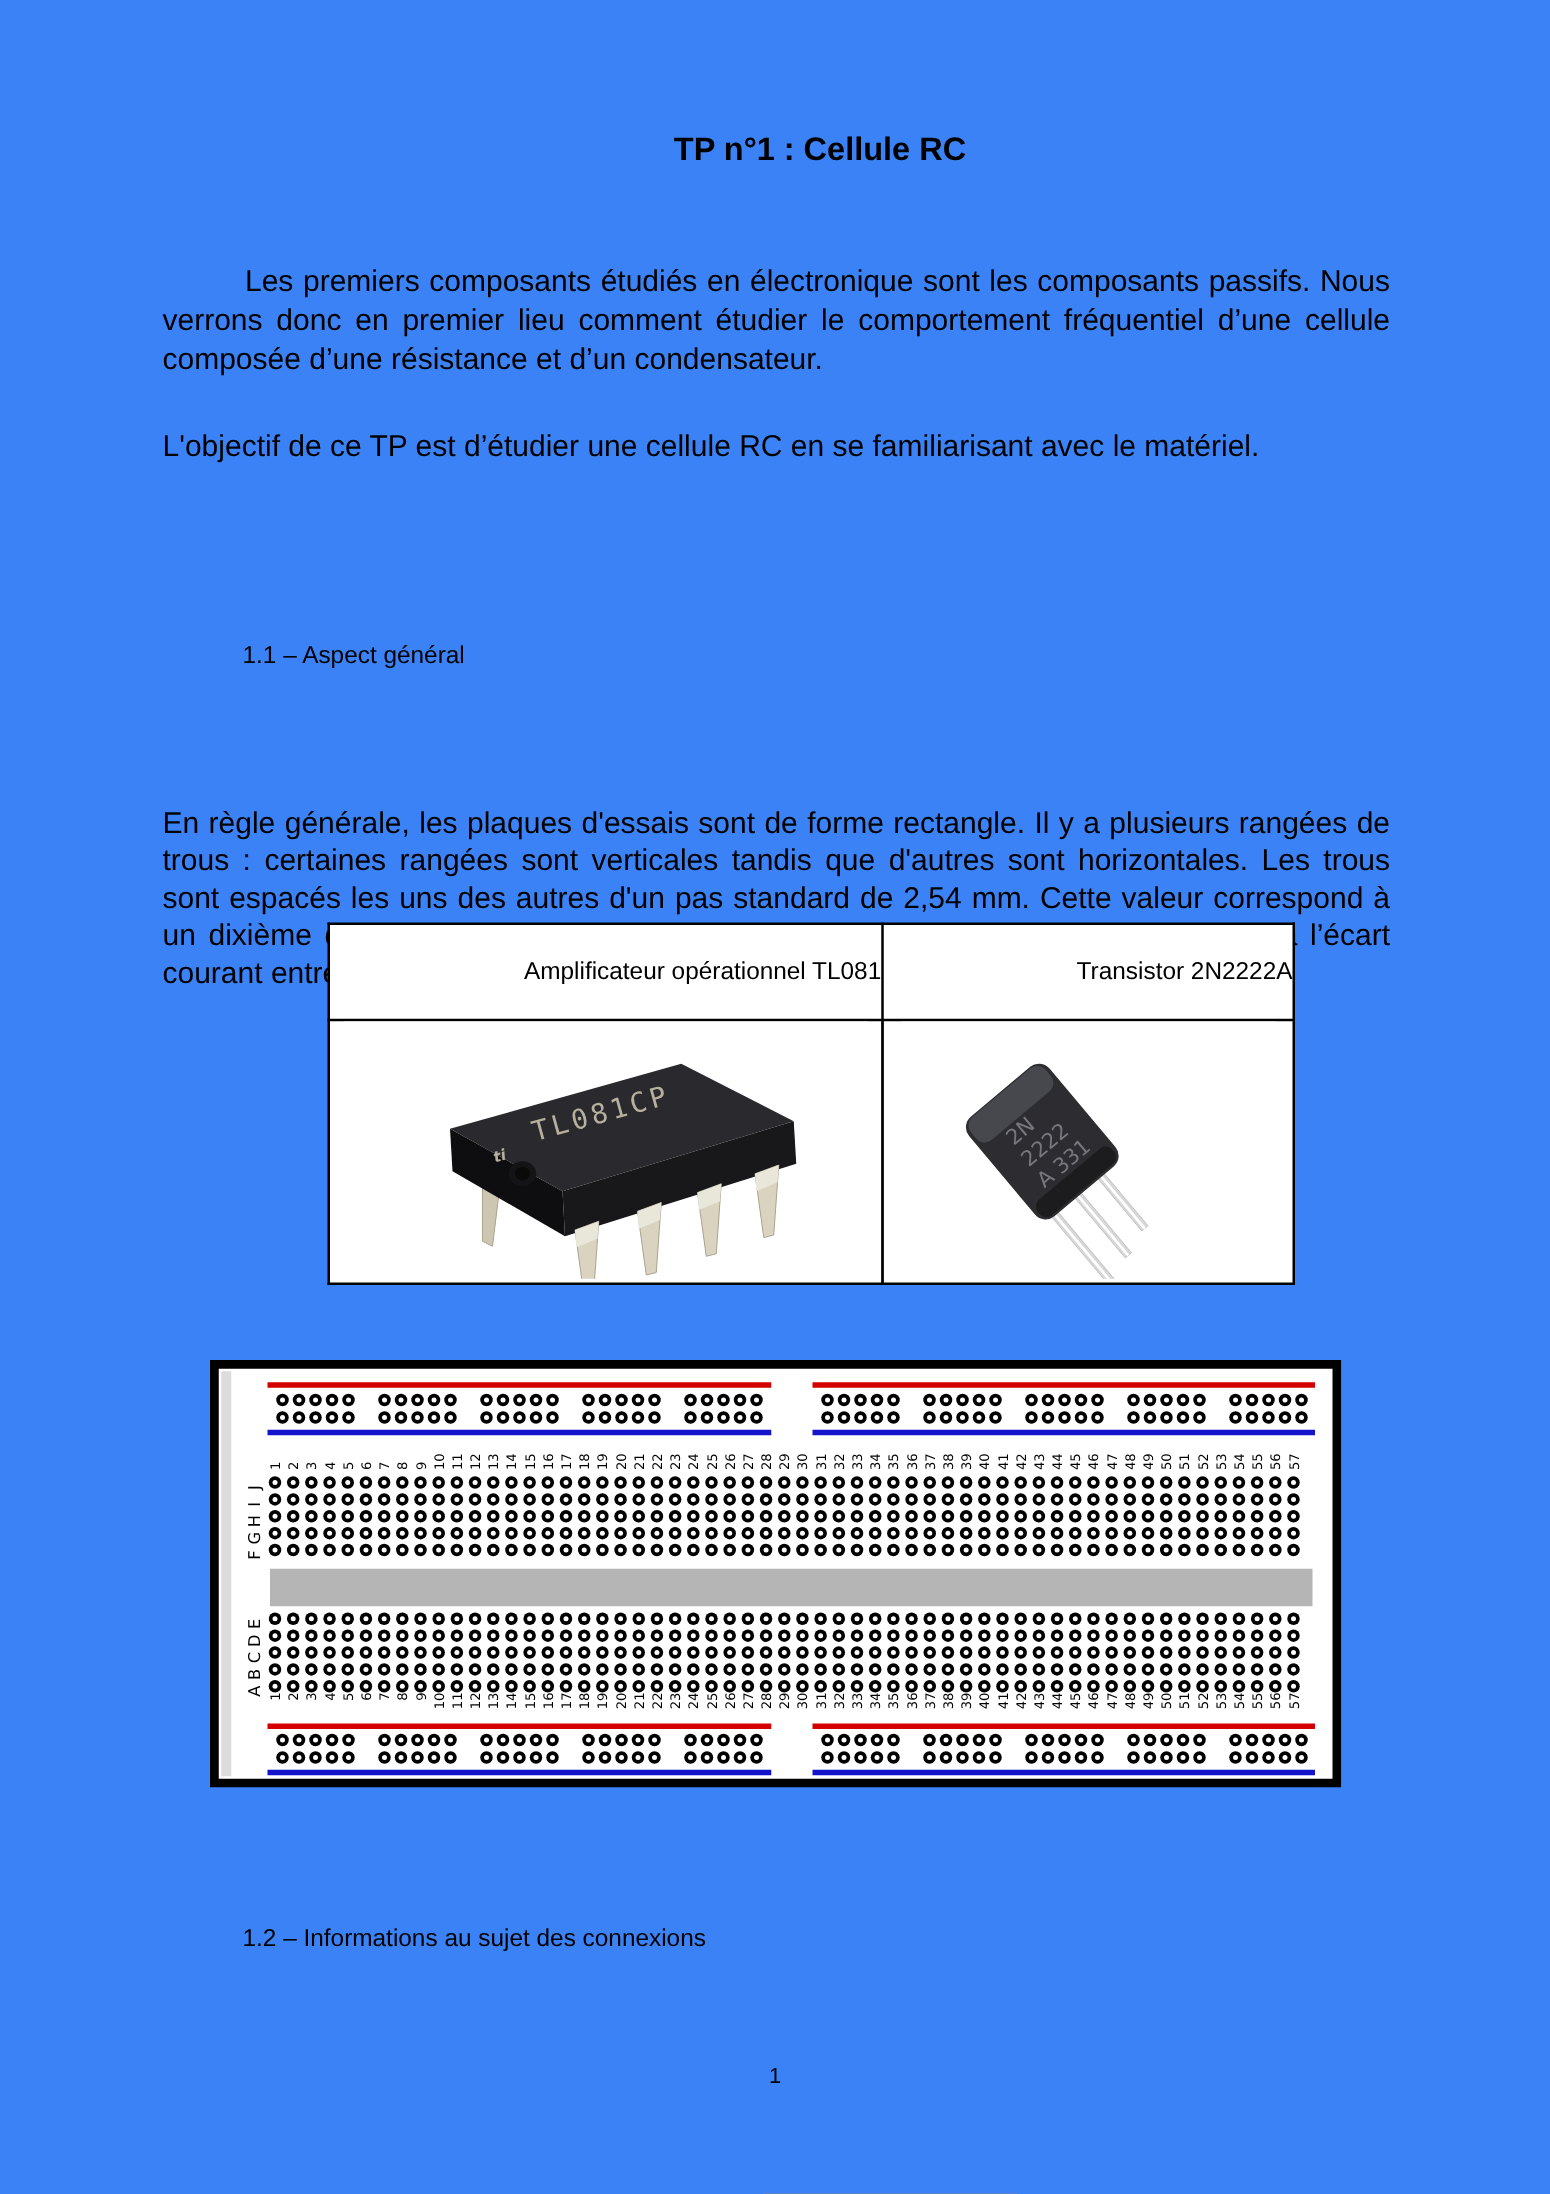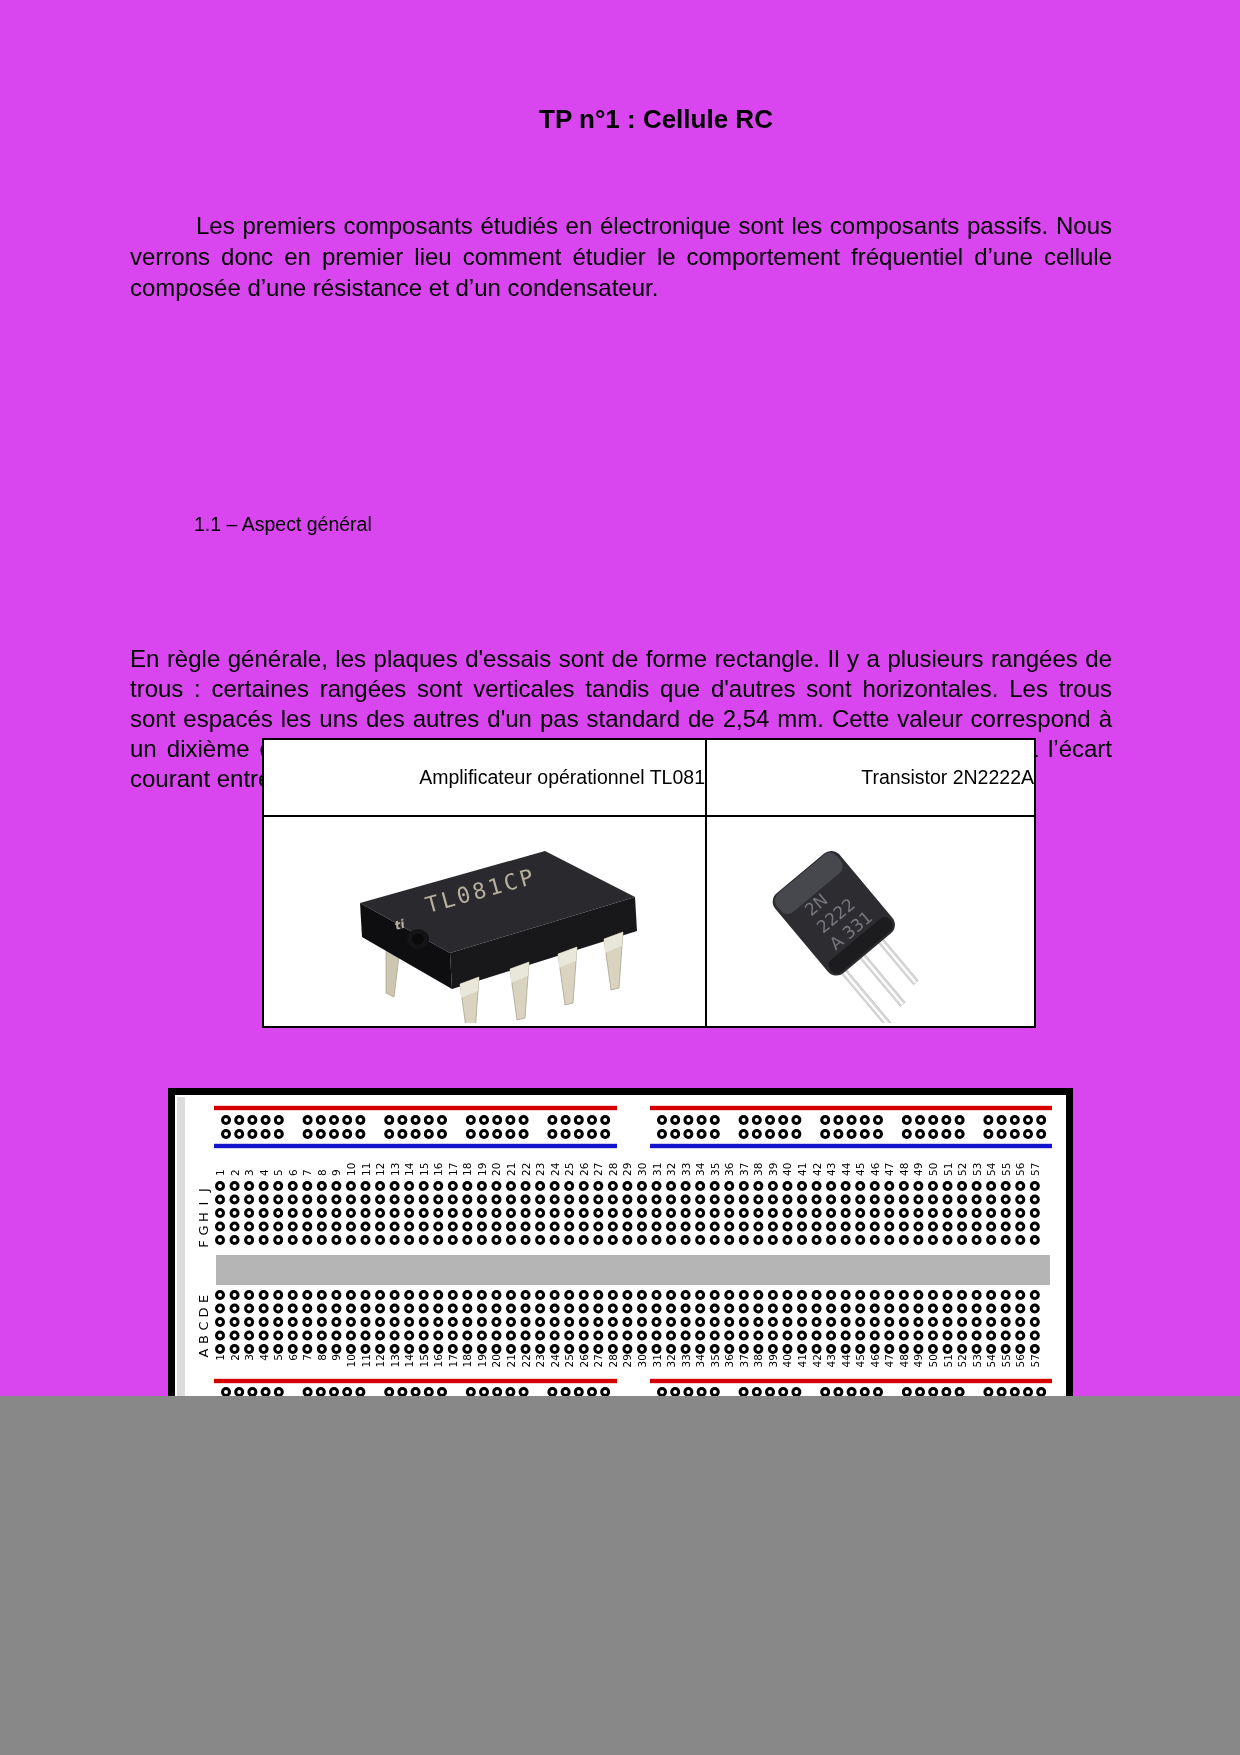--- a/index.html
+++ b/index.html
@@ -1,17 +1,17 @@
 <!DOCTYPE html>
 <html><head>
 <meta charset="utf-8">
 <style>
   html,body{margin:0;padding:0;background:#888;}
   .page{
-    position:relative;width:1240px;height:1396px;margin:0 auto;background:#d946ef;
+    position:relative;width:1240px;height:1755px;margin:0 auto;background:#3b82f6;
     font-family:"Liberation Sans",sans-serif;color:#000;overflow:hidden;
   }
   .abs{position:absolute;}
   .doc-title{top:104px;left:36px;width:1240px;text-align:center;font-size:26px;font-weight:bold;}
   .body-text{font-size:24px;line-height:31px;}
   .p1{top:186px;left:130px;width:982px;text-align:justify;text-indent:66px;}
   .p2{top:318px;left:130px;width:982px;}
   .h2{top:392px;left:130px;width:982px;font-size:23.5px;font-weight:bold;}
   .h3-11{top:474px;left:130px;width:982px;font-size:19.5px;text-indent:64px;margin-top:39px;}
   .p3{top:620px;left:130px;width:982px;text-align:justify;line-height:30px;}
@@ -38,20 +38,21 @@
 </style>
 </head>
 <body>
 
 <div class="page">
 
   <div class="abs doc-title">TP n°1 : Cellule RC</div>
 
   <p class="abs body-text p1">Les premiers composants étudiés en électronique sont les composants passifs. Nous verrons donc en premier lieu comment étudier le comportement fréquentiel d’une cellule composée d’une résistance et d’un condensateur.</p>
 
+  <p class="abs body-text p2">L'objectif de ce TP est d’étudier une cellule RC en se familiarisant avec le matériel.</p>
 
 
   <div class="abs h3-11">1.1 – Aspect général</div>
 
   <p class="abs body-text p3">En règle générale, les plaques d'essais sont de forme rectangle. Il y a plusieurs rangées de trous : certaines rangées sont verticales tandis que d'autres sont horizontales. Les trous sont espacés les uns des autres d'un pas standard de 2,54 mm. Cette valeur correspond à un dixième de pouce (unité anglaise, un pouce = 2,54 cm), et correspond aussi à l’écart courant entre les broches d’un circuit intégré (broches traversantes).</p>
 
   <table class="components">
     <tbody>
         <tr>
       <th class="col-a">Amplificateur opérationnel TL081</th>

